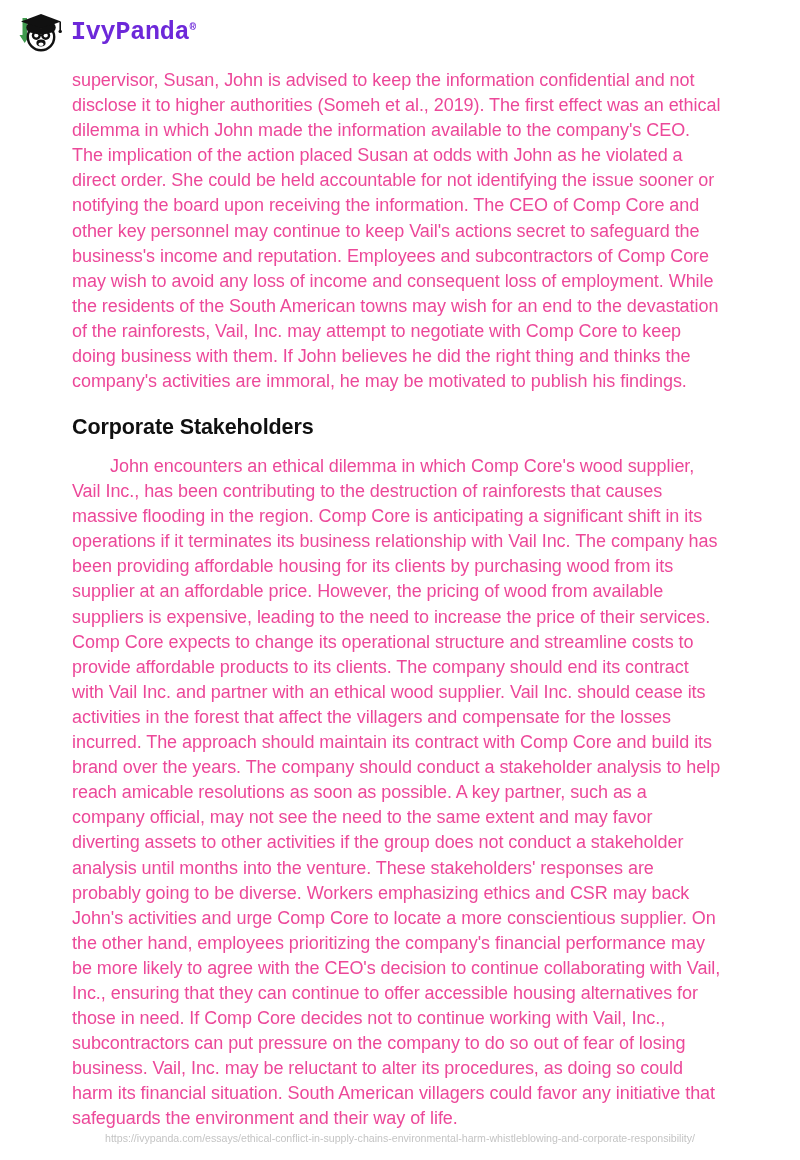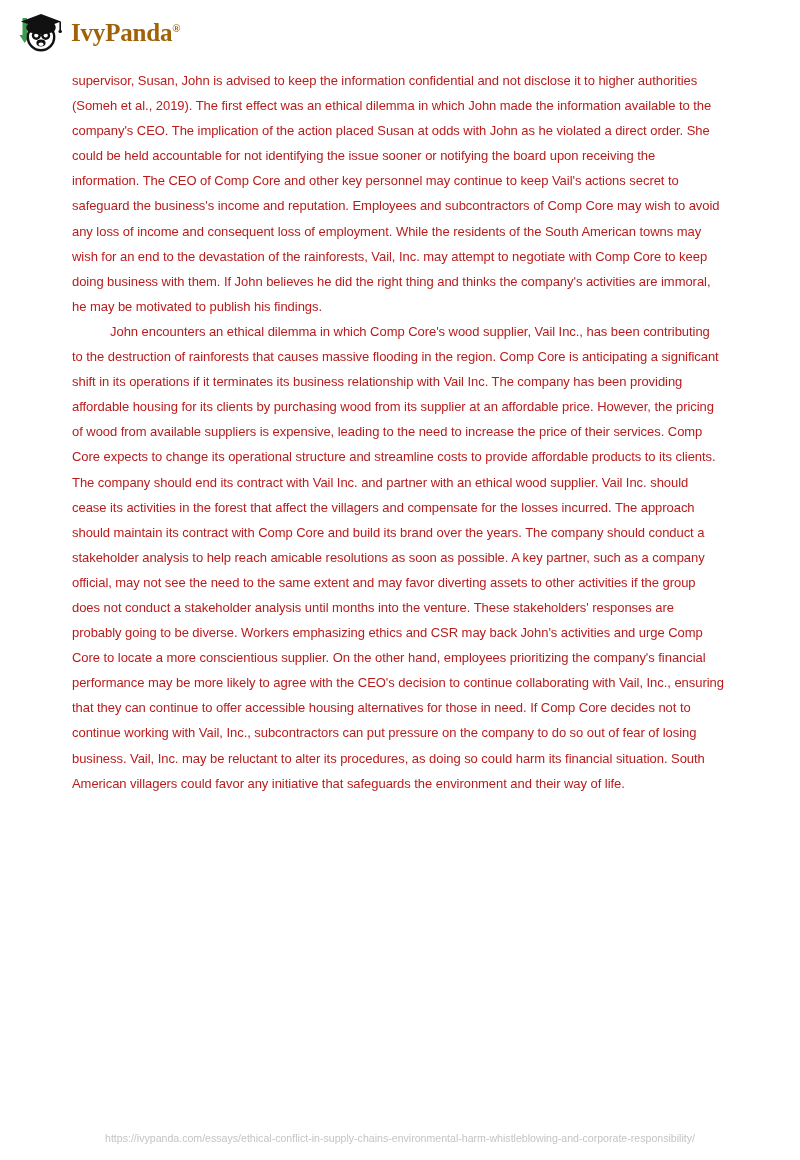--- a/index.html
+++ b/index.html
@@ -36,24 +36,24 @@
     margin-top: 2px;
   }
   .brand-mark {
     width: 48px;
     height: 44px;
     position: relative;
     flex: 0 0 auto;
   }
   .brand-mark svg { display: block; }
   .brand-name {
-    font-family: Liberation Serif, serif;
+    font-family: Liberation Mono, monospace;
     font-size: 25px;
     font-weight: 700;
-    color: #a16207;
+    color: #6d28d9;
     letter-spacing: -0.2px;
     line-height: 1;
     white-space: nowrap;
   }
   .brand-name .reg {
     font-size: 11px;
     vertical-align: super;
     font-weight: 700;
   }
   .doc-title {
@@ -70,23 +70,23 @@
 
   
   .doc-body {
     position: absolute;
     top: 68px;
     left: 72px;
     width: 652px;
   }
   .doc-body p {
     margin: 0 0 0 0;
-    font-size: 13px;
+    font-size: 18px;
     line-height: 25.1px;
-    color: #b91c1c;
+    color: #ec4899;
     text-align: left;
     text-indent: 38px;
     letter-spacing: -0.05px;
   }
   .doc-body p.no-indent { text-indent: 0; }
   .doc-body h2 {
     margin: 21px 0 13px 0;
     font-size: 21.5px;
     line-height: 1.2;
     font-weight: 700;
@@ -147,20 +147,21 @@
     </div>
     <div class="brand-name"><span>IvyPanda</span><span class="reg">®</span></div>
   </div>
 
 </div>
 
 <div class="doc-body">
 
   <p class="no-indent">supervisor, Susan, John is advised to keep the information confidential and not disclose it to higher authorities (Someh et al., 2019). The first effect was an ethical dilemma in which John made the information available to the company's CEO. The implication of the action placed Susan at odds with John as he violated a direct order. She could be held accountable for not identifying the issue sooner or notifying the board upon receiving the information. The CEO of Comp Core and other key personnel may continue to keep Vail's actions secret to safeguard the business's income and reputation. Employees and subcontractors of Comp Core may wish to avoid any loss of income and consequent loss of employment. While the residents of the South American towns may wish for an end to the devastation of the rainforests, Vail, Inc. may attempt to negotiate with Comp Core to keep doing business with them. If John believes he did the right thing and thinks the company's activities are immoral, he may be motivated to publish his findings.</p>
 
+  <h2>Corporate Stakeholders</h2>
 
   <p>John encounters an ethical dilemma in which Comp Core's wood supplier, Vail Inc., has been contributing to the destruction of rainforests that causes massive flooding in the region. Comp Core is anticipating a significant shift in its operations if it terminates its business relationship with Vail Inc.  The company has been providing affordable housing for its clients by purchasing wood from its supplier at an affordable price. However, the pricing of wood from available suppliers is expensive, leading to the need to increase the price of their services. Comp Core expects to change its operational structure and streamline costs to provide affordable products to its clients. The company should end its contract with Vail Inc. and partner with an ethical wood supplier. Vail Inc. should cease its activities in the forest that affect the villagers and compensate for the losses incurred. The approach should maintain its contract with Comp Core and build its brand over the years. The company should conduct a stakeholder analysis to help reach amicable resolutions as soon as possible. A key partner, such as a company official, may not see the need to the same extent and may favor diverting assets to other activities if the group does not conduct a stakeholder analysis until months into the venture. These stakeholders' responses are probably going to be diverse. Workers emphasizing ethics and CSR may back John's activities and urge Comp Core to locate a more conscientious supplier. On the other hand, employees prioritizing the company's financial performance may be more likely to agree with the CEO's decision to continue collaborating with Vail, Inc., ensuring that they can continue to offer accessible housing alternatives for those in need.  If Comp Core decides not to continue working with Vail, Inc., subcontractors can put pressure on the company to do so out of fear of losing business. Vail, Inc. may be reluctant to alter its procedures, as doing so could harm its financial situation. South American villagers could favor any initiative that safeguards the environment and their way of life.</p>
 
 </div>
 
 <div class="page-footer">
   <span class="footer-url">https://ivypanda.com/essays/ethical-conflict-in-supply-chains-environmental-harm-whistleblowing-and-corporate-responsibility/</span>
 </div>
 
 </body></html>

